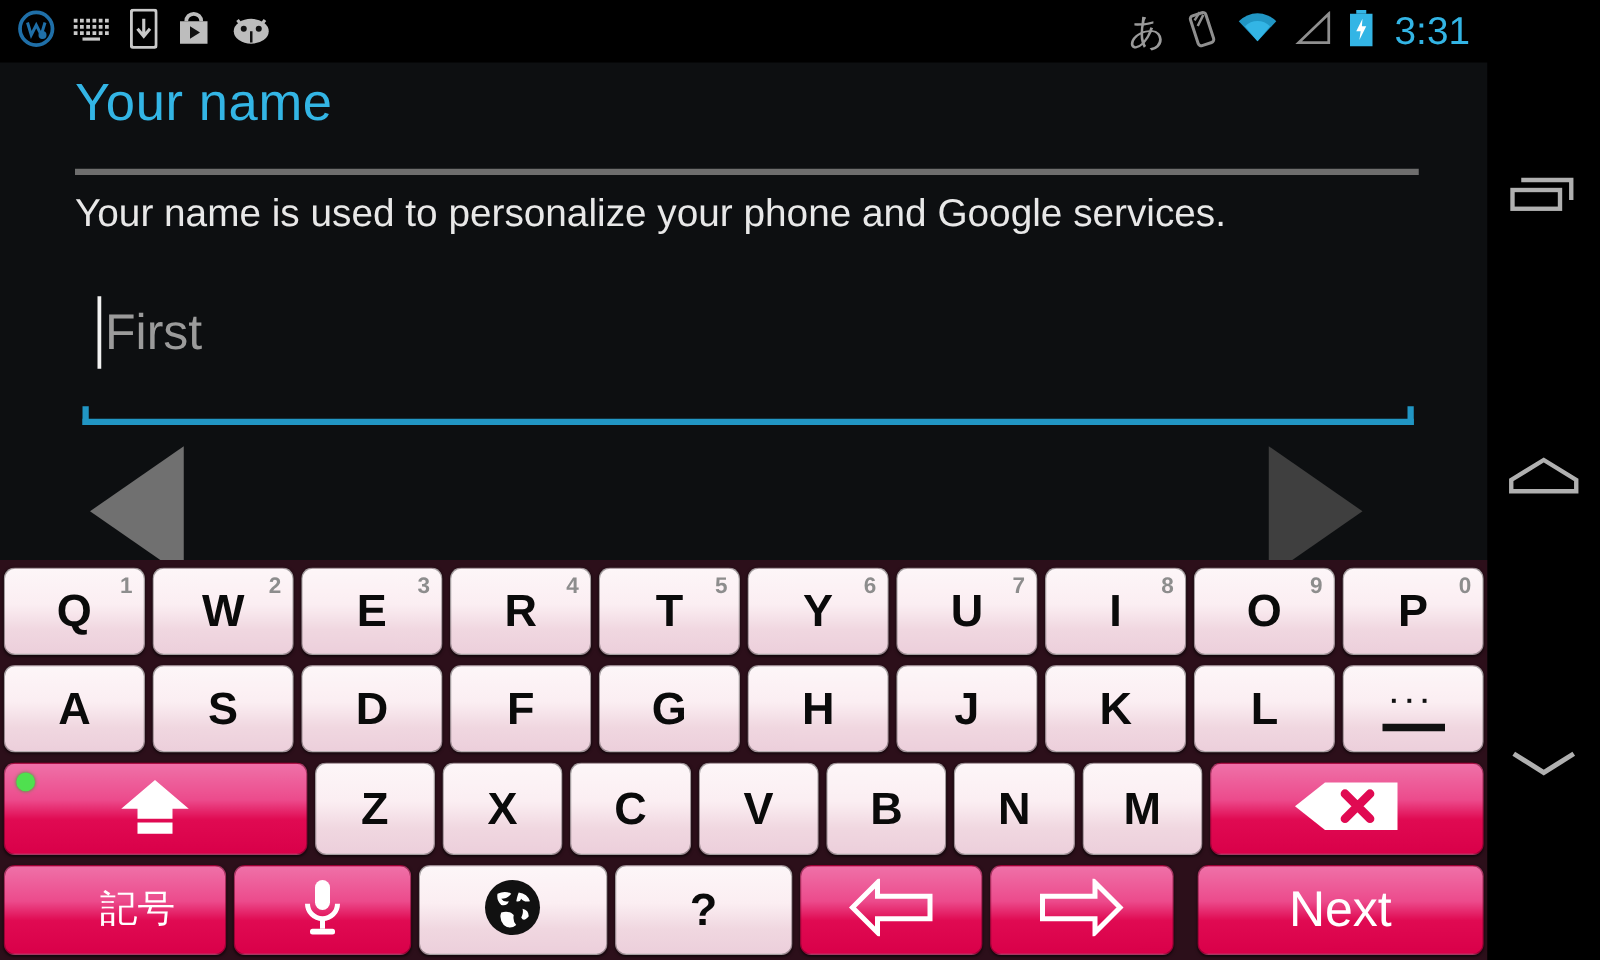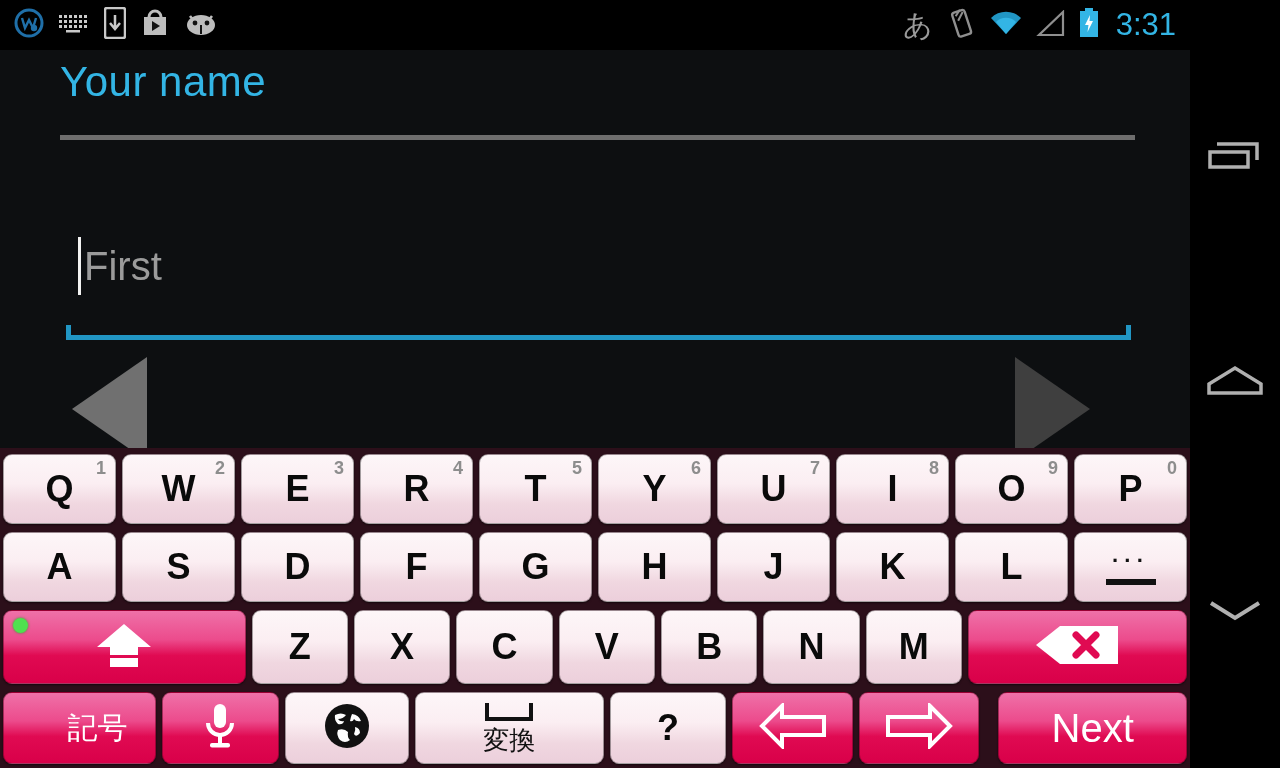--- a/index.html
+++ b/index.html
@@ -263,20 +263,21 @@
           <path d="M11 7 L6 17 L9.5 17 L8.5 24 L14 13 L10.5 13 Z" fill="#ffffff"></path>
         </svg>
       </span>
       <span id="clock">3:31</span>
     </div>
   </div>
 
   <div id="content">
     <div id="page-title">Your name</div>
     <div id="title-divider"></div>
+    <div id="description">Your name is used to personalize your phone and Google services.</div>
 
     <div id="name-field-wrap">
       <div id="caret"></div>
       <input id="name-input" type="text" placeholder="First" style="">
       <div id="field-underline"></div>
     </div>
 
     <div class="nav-arrow" id="prev-arrow"></div>
     <div class="nav-arrow" id="next-arrow"></div>
   </div>
@@ -423,26 +424,20 @@
             <circle cx="25" cy="25" r="22" fill="#111"></circle>
             <g fill="#ffffff">
               <path d="M13 14 q6 -3 11 0 q-3 4 -8 4 q2 3 6 2 q-1 4 -6 3 q-4 -4 -3 -9 z"></path>
               <path d="M30 13 q7 1 9 7 q-5 1 -7 -2 q-1 3 -4 2 q1 -5 2 -7 z"></path>
               <path d="M16 29 q6 -2 10 2 q-1 5 2 8 q-5 4 -10 0 q-4 -5 -2 -10 z"></path>
               <path d="M33 26 q5 1 5 6 q-4 5 -6 1 q2 -4 1 -7 z"></path>
             </g>
           </svg>
         </span>
       </div>
-      <div class="key light k-space">
-        <span class="space-stack">
-          <span class="space-bar-ico"></span>
-          <span class="space-label">変換</span>
-        </span>
-      </div>
       <div class="key light k-qm">
         <span class="key-label">?</span>
       </div>
       <div class="key pink k-left">
         <span>
           <svg width="70" height="46" viewBox="0 0 70 46">
             <path d="M24 3 L4 23 L24 43 L24 32 L66 32 L66 14 L24 14 Z" fill="none" stroke="#ffffff" stroke-width="4"></path>
           </svg>
         </span>
       </div>

